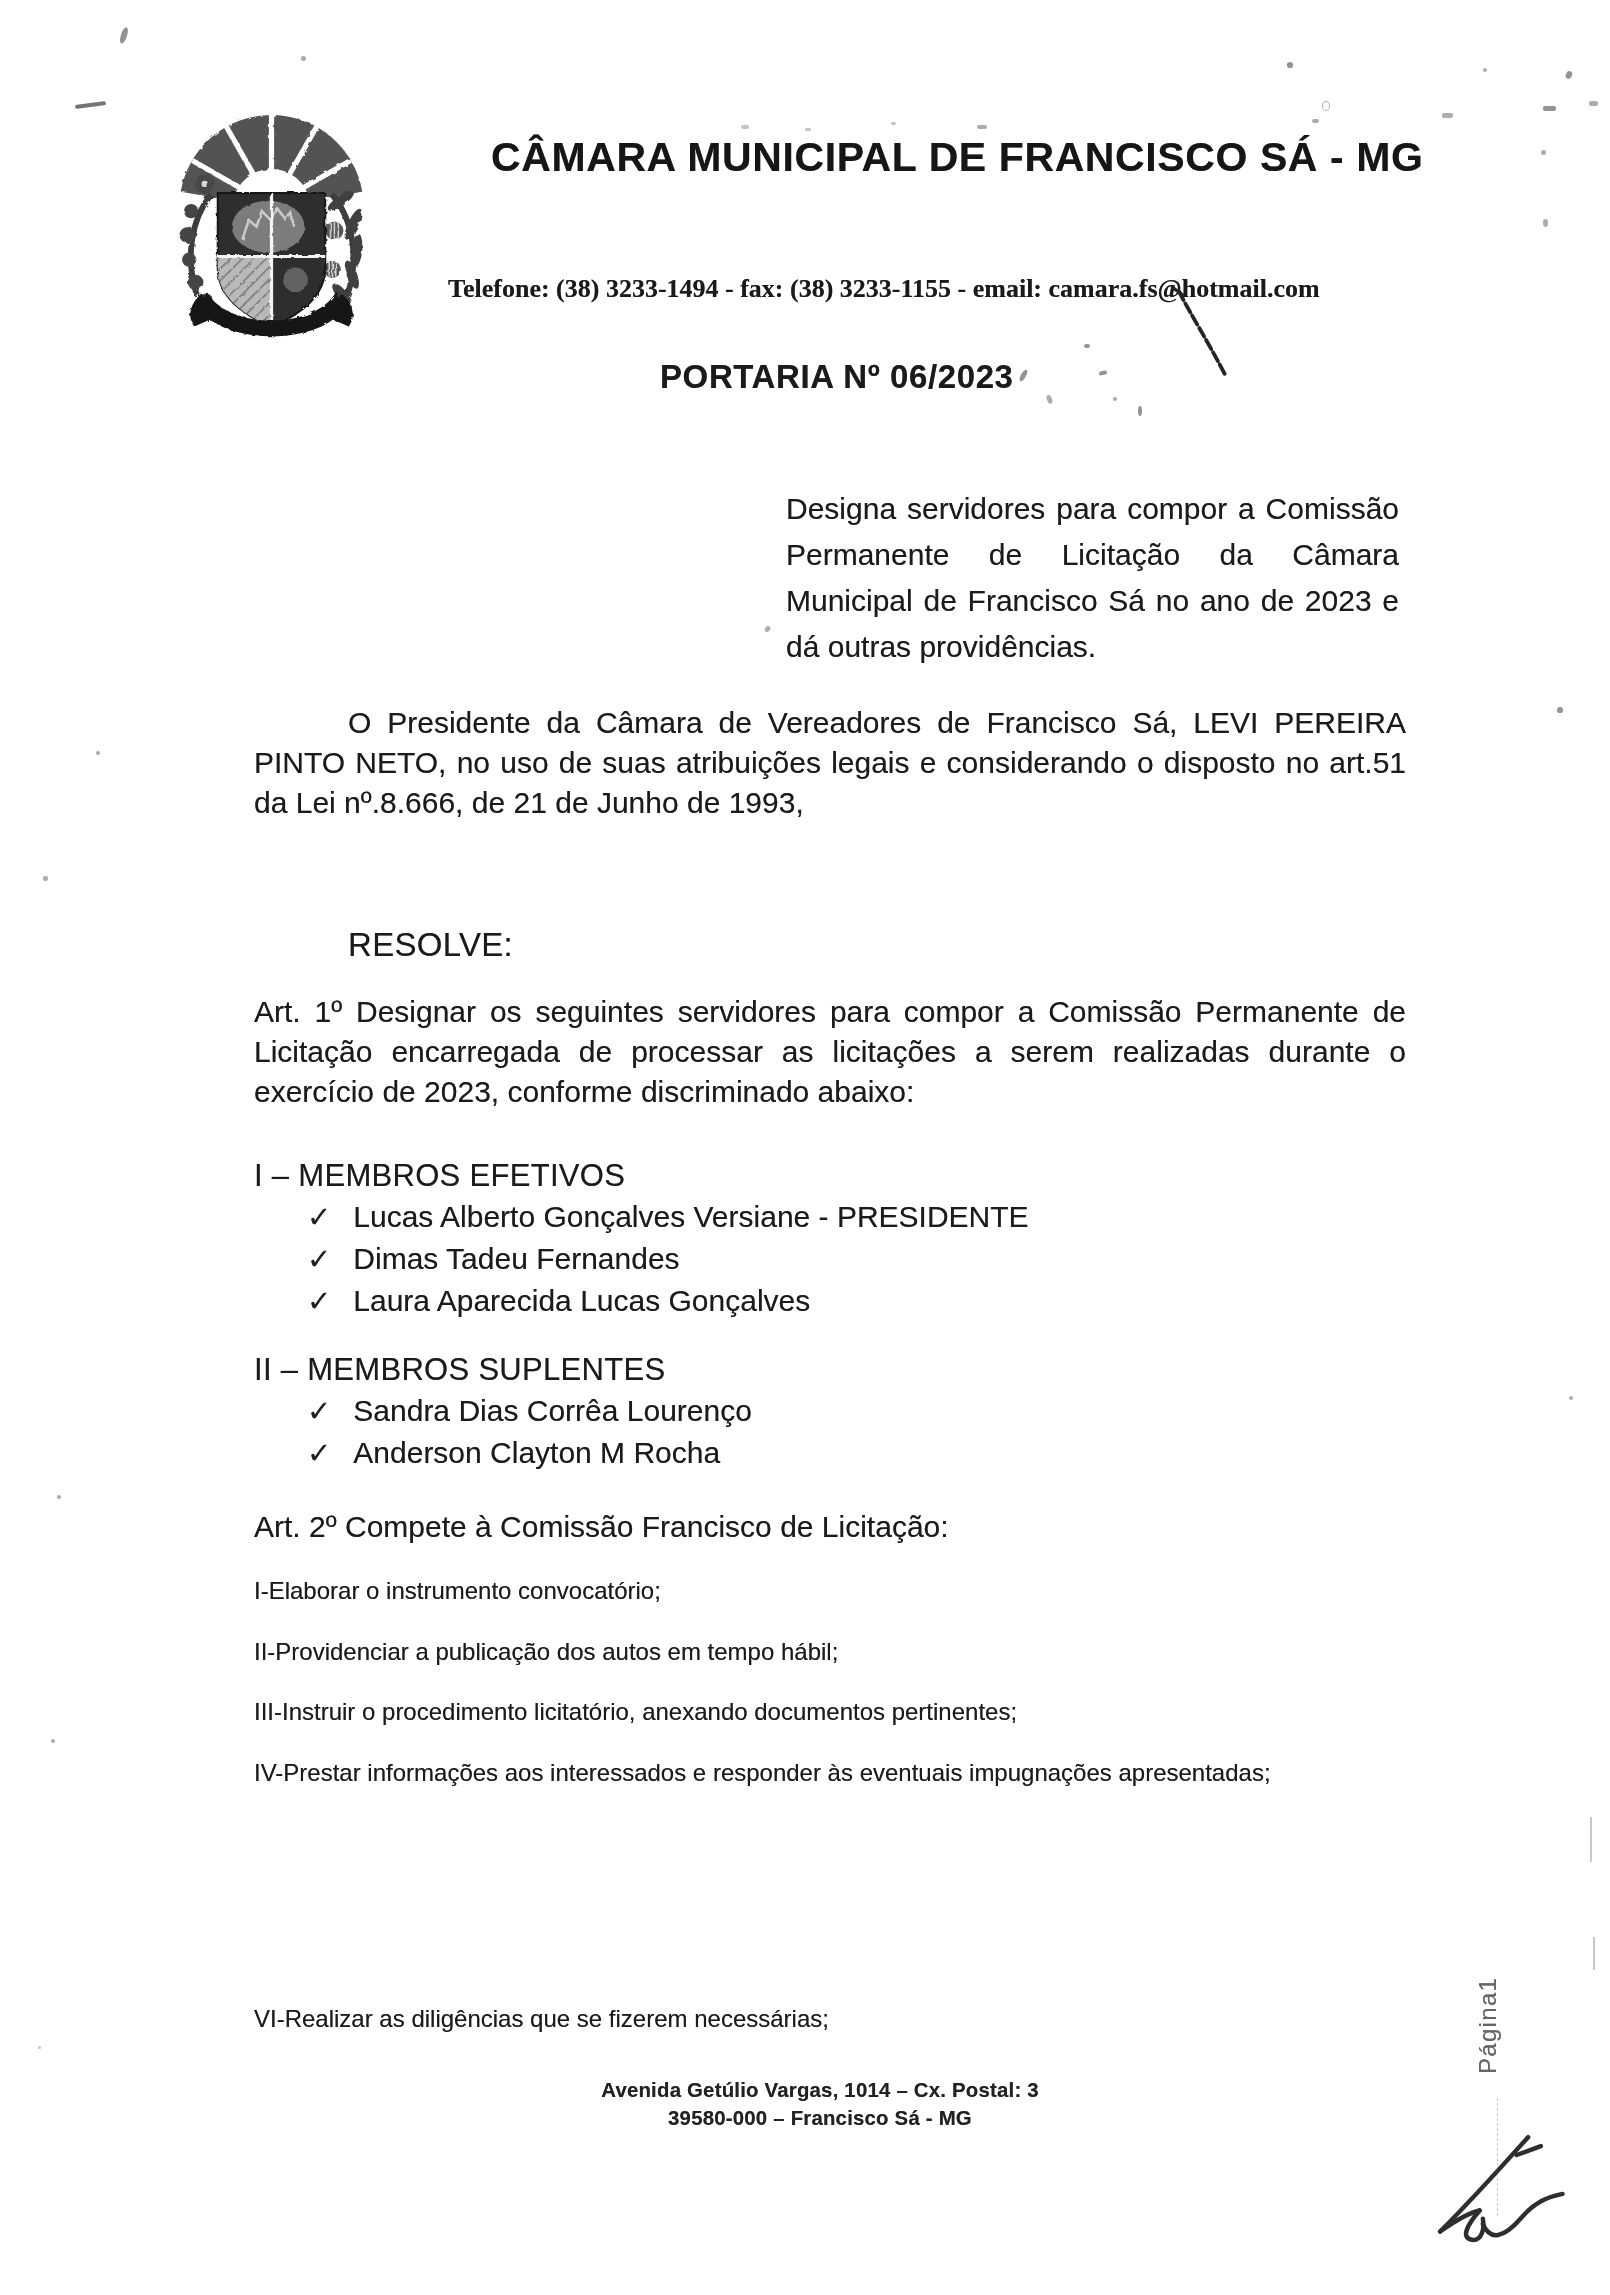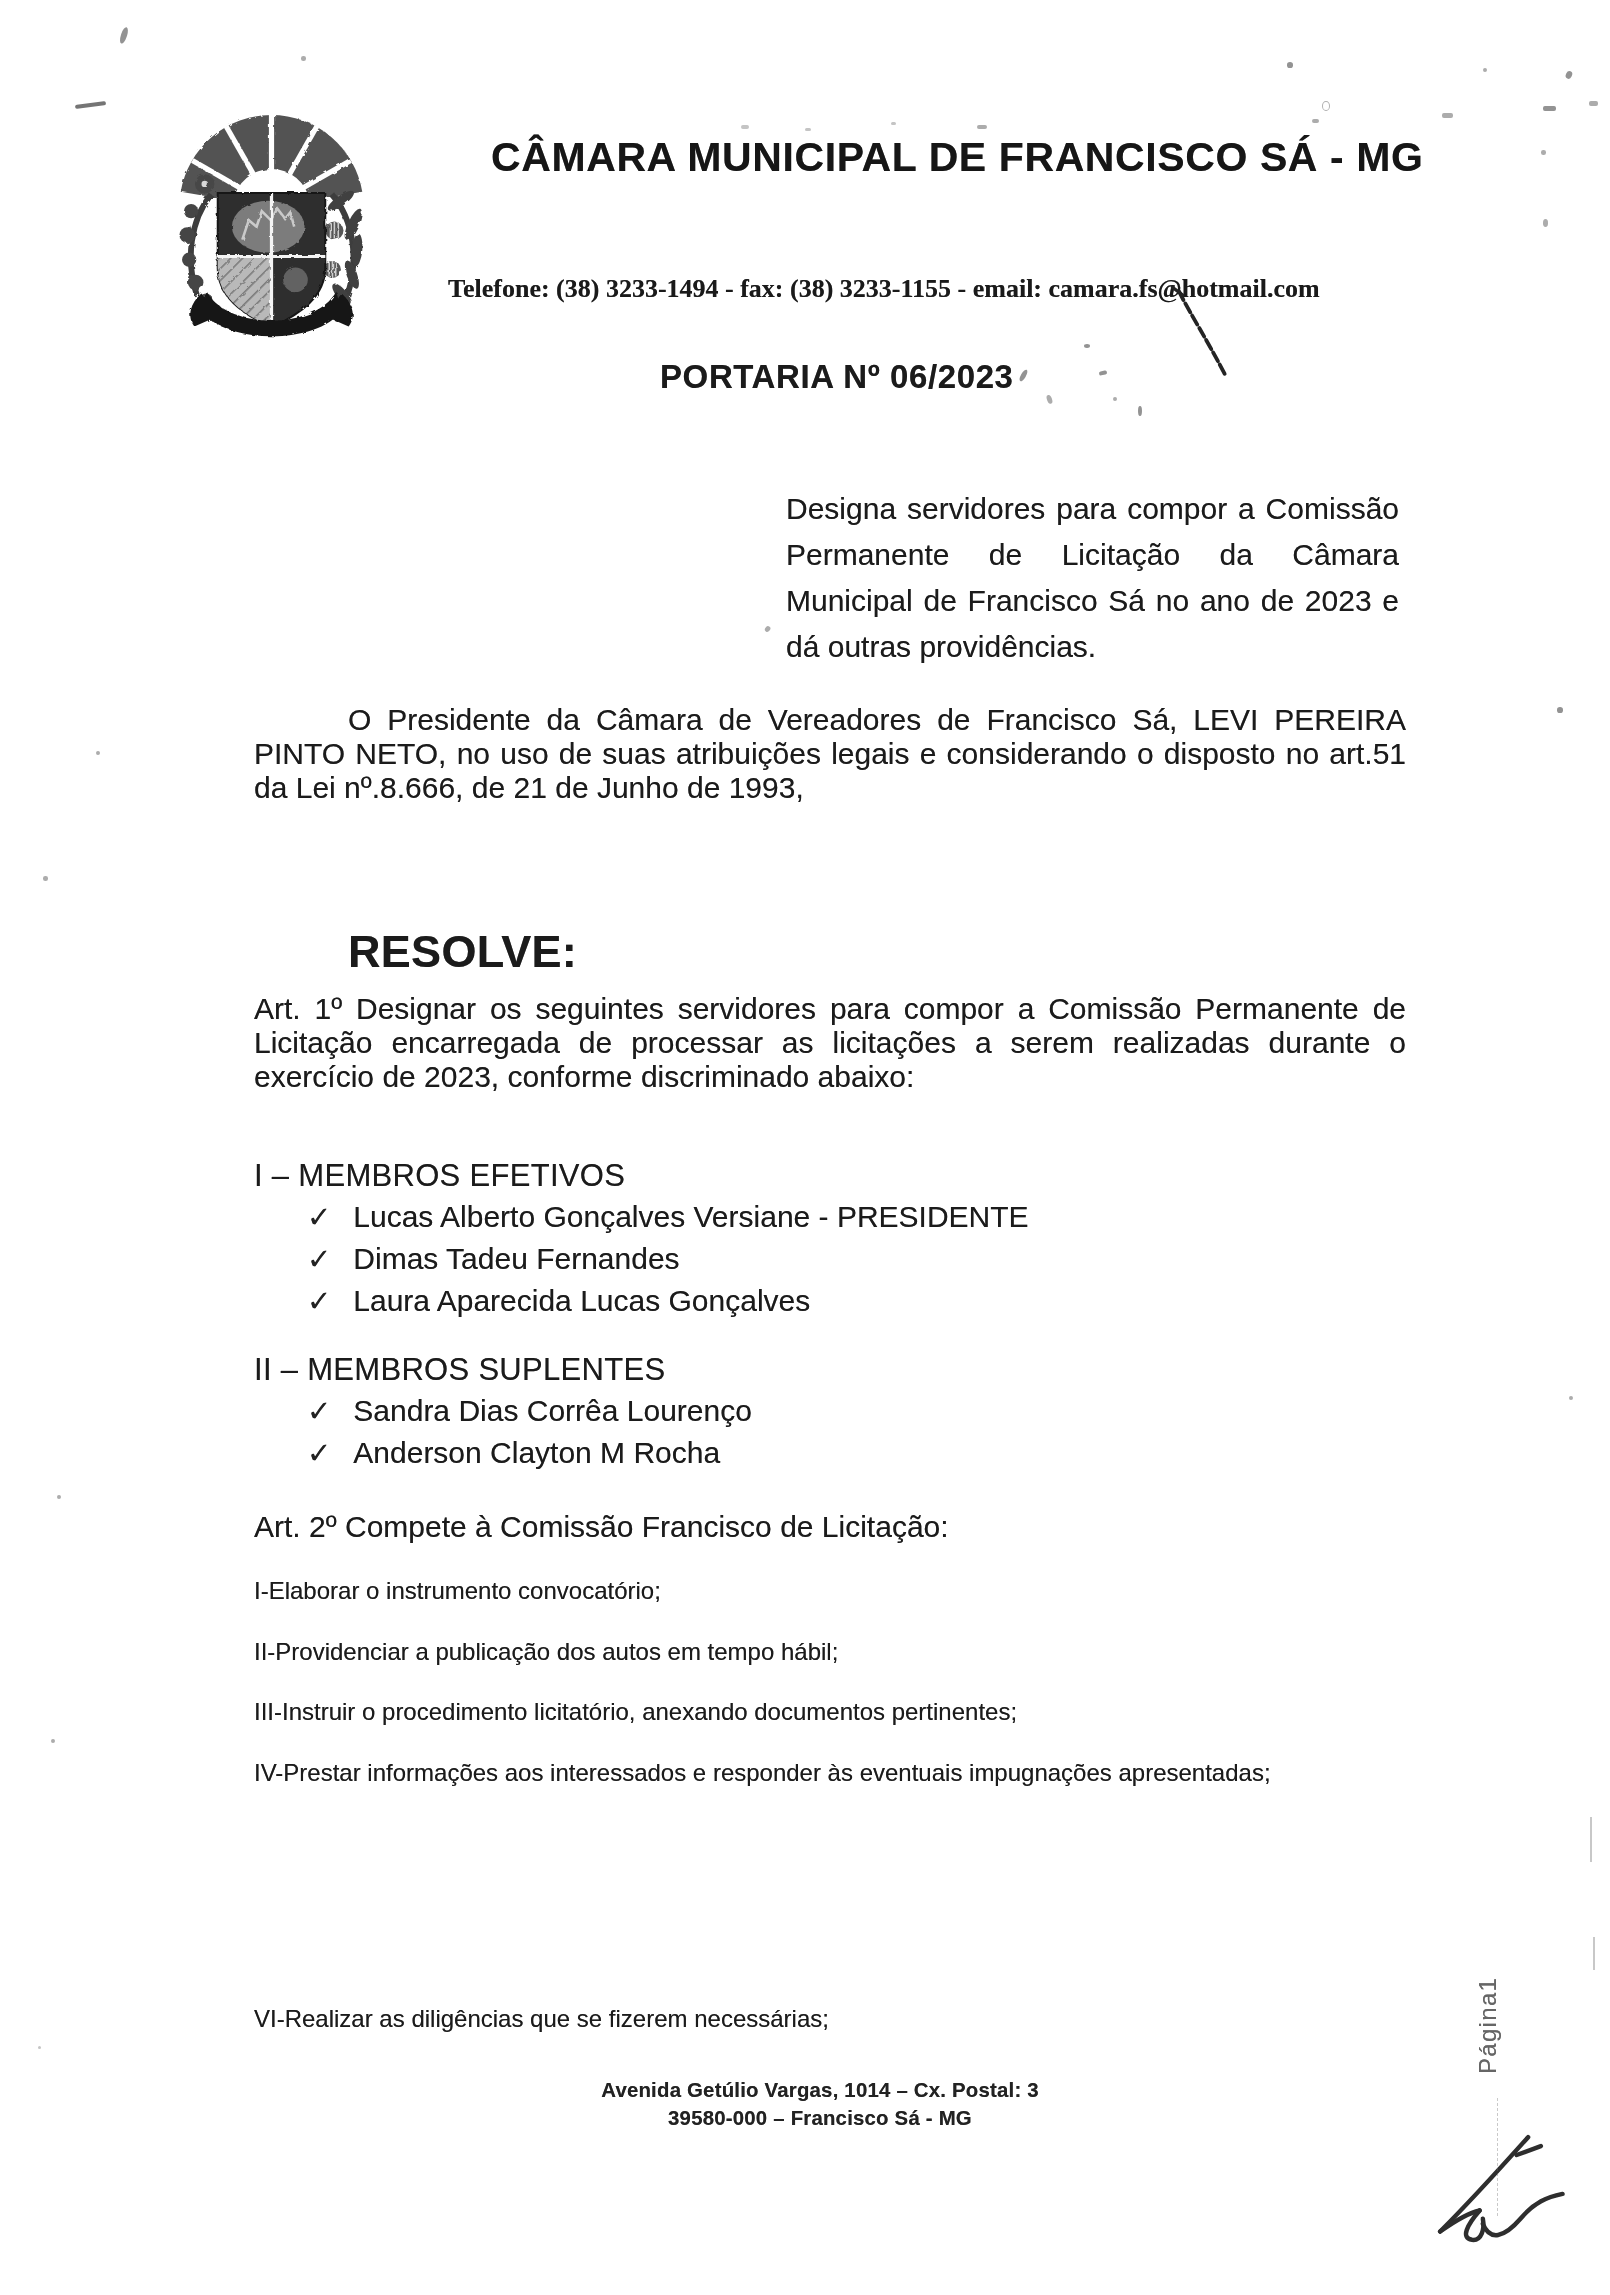--- a/index.html
+++ b/index.html
@@ -28,24 +28,24 @@
   .addr2{left:448px;top:274px;}
   
   .doc-title{left:660px;top:358px;font-size:33px;font-weight:bold;letter-spacing:0.6px;white-space:nowrap;}
   
   .epigraph{
     left:786px;top:486px;width:613px;
     font-size:30px;line-height:46px;text-align:justify;
   }
   .para{
     left:254px;width:1152px;
-    font-size:30px;line-height:34px;text-align:justify;
+    font-size:30px;line-height:40px;text-align:justify;
   }
   .preamble{top:703px;text-indent:94px;}
-  .resolve{left:348px;top:926px;font-size:45px;font-weight:bold;letter-spacing:0.3px;}
+  .resolve{left:348px;top:926px;font-size:33px;font-weight:normal;letter-spacing:0.3px;}
   .art1{top:992px;}
   .sec-title{left:254px;font-size:31px;white-space:nowrap;letter-spacing:0.3px;}
   .sec1{top:1158px;}
   .sec2{top:1352px;}
   .member{left:307px;font-size:30px;white-space:nowrap;display:flex;align-items:baseline;}
   .member .check{font-size:29px;margin-right:22px;color:#222;}
   .m1{top:1200px;} .m2{top:1242px;} .m3{top:1284px;}
   .m4{top:1394px;} .m5{top:1436px;}
   .art2{left:254px;top:1510px;font-size:30px;white-space:nowrap;}
   .duty{left:254px;width:1152px;font-size:24px;line-height:42px;text-align:justify;}

